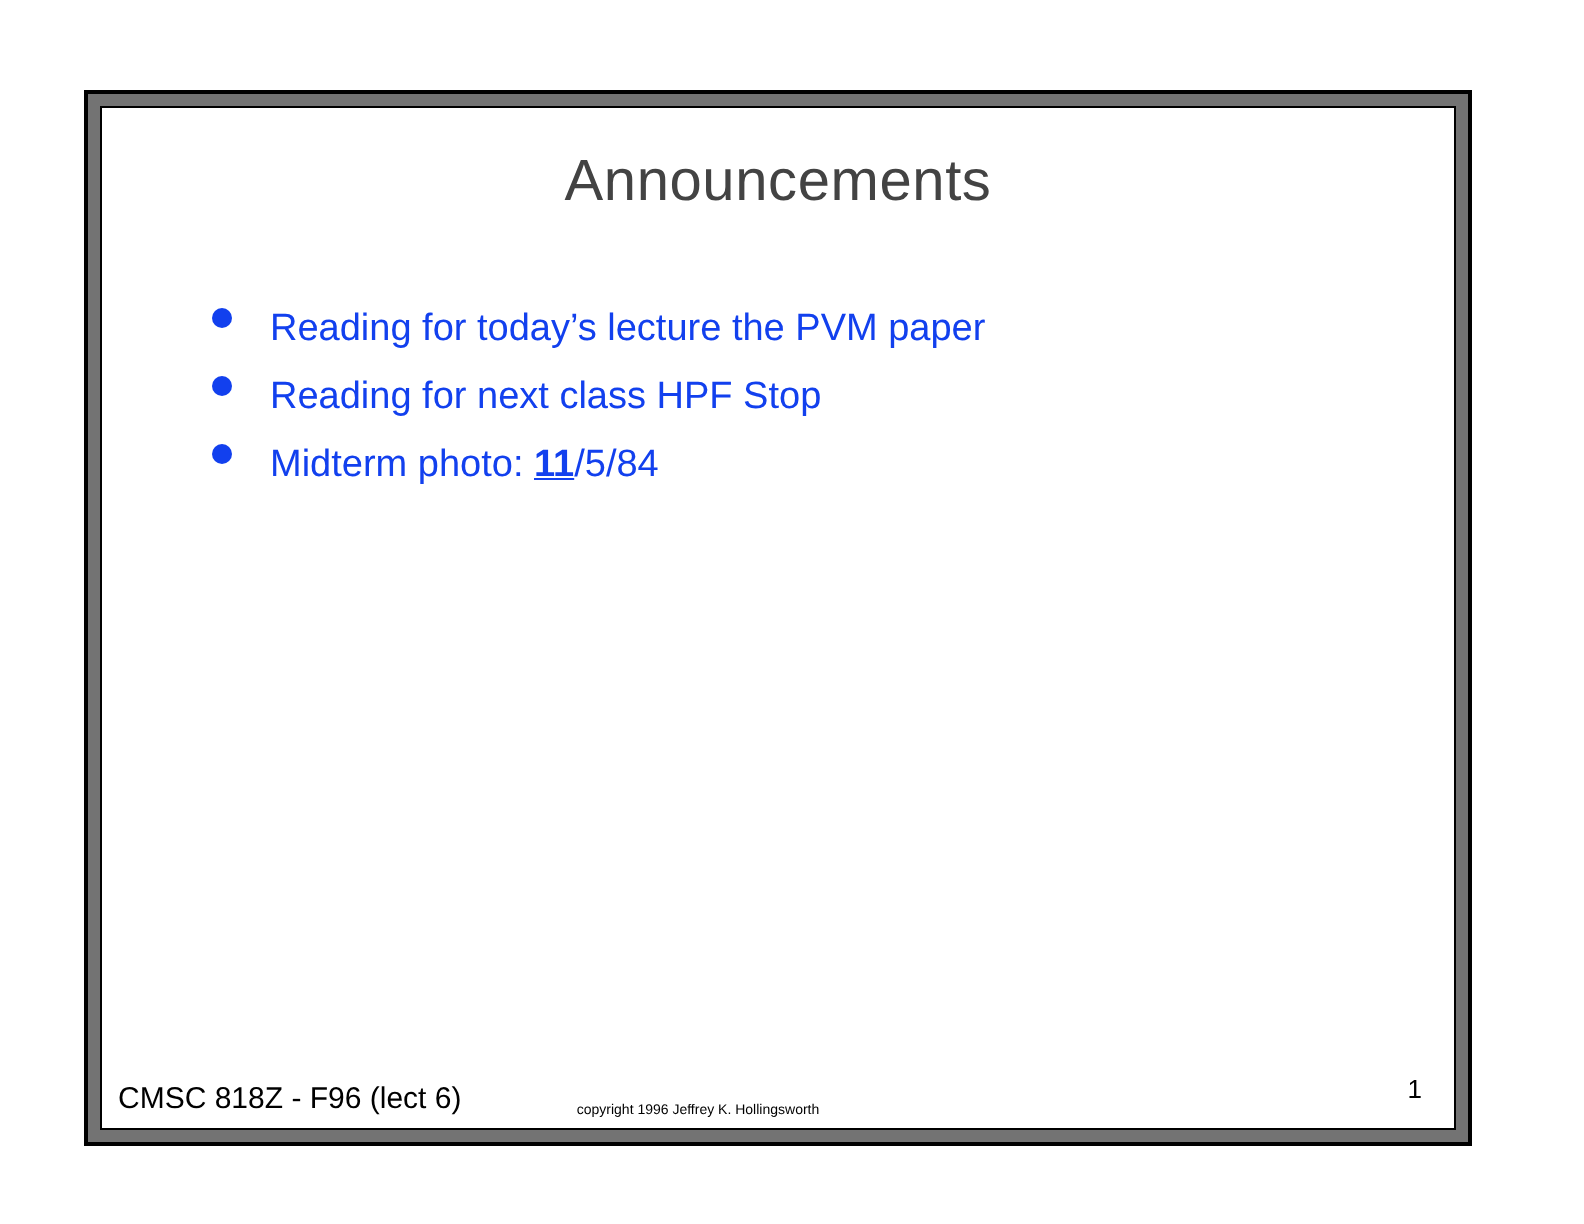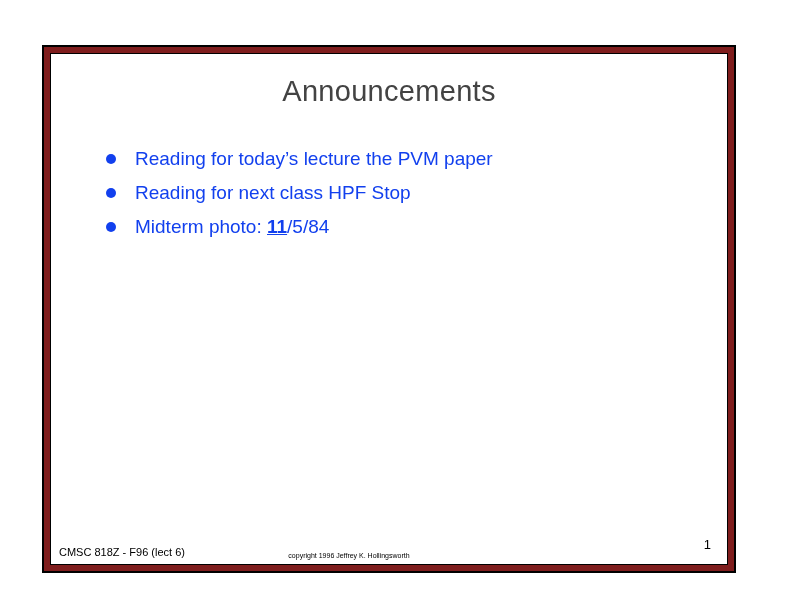--- a/index.html
+++ b/index.html
@@ -17,21 +17,21 @@
 
   
   #slide-frame {
     position: absolute;
     left: 42px;
     top: 45px;
     width: 694px;
     height: 528px;
     box-sizing: border-box;
     border: 2px solid #000000;
-    background: #7f1d1d;
+    background: #737373;
   }
   #slide-inner {
     position: absolute;
     left: 6px;
     top: 6px;
     right: 6px;
     bottom: 6px;
     box-sizing: border-box;
     border: 1px solid #000000;
     background: #ffffff;
@@ -57,21 +57,21 @@
     position: absolute;
     left: 50px;
     top: 88px;
     right: 18px;
   }
   .bullet-row {
     position: relative;
     height: 34px;
     padding-left: 34px;
     display: flex;
-    align-items: center;
+    align-items: flex-end;
   }
   .bullet-dot {
     position: absolute;
     left: 5px;
     top: 50%;
     margin-top: -5px;
     width: 10px;
     height: 10px;
     border-radius: 50%;
     background: #1240ee;
@@ -92,21 +92,21 @@
     position: absolute;
     left: 0;
     right: 0;
     bottom: 0;
     height: 32px;
   }
   #footer-course {
     position: absolute;
     left: 8px;
     bottom: 6px;
-    font-size: 11px;
+    font-size: 15px;
     color: #000000;
     white-space: nowrap;
   }
   #footer-copyright {
     position: absolute;
     left: 0;
     right: 0;
     bottom: 5px;
     text-align: center;
     font-size: 7px;

